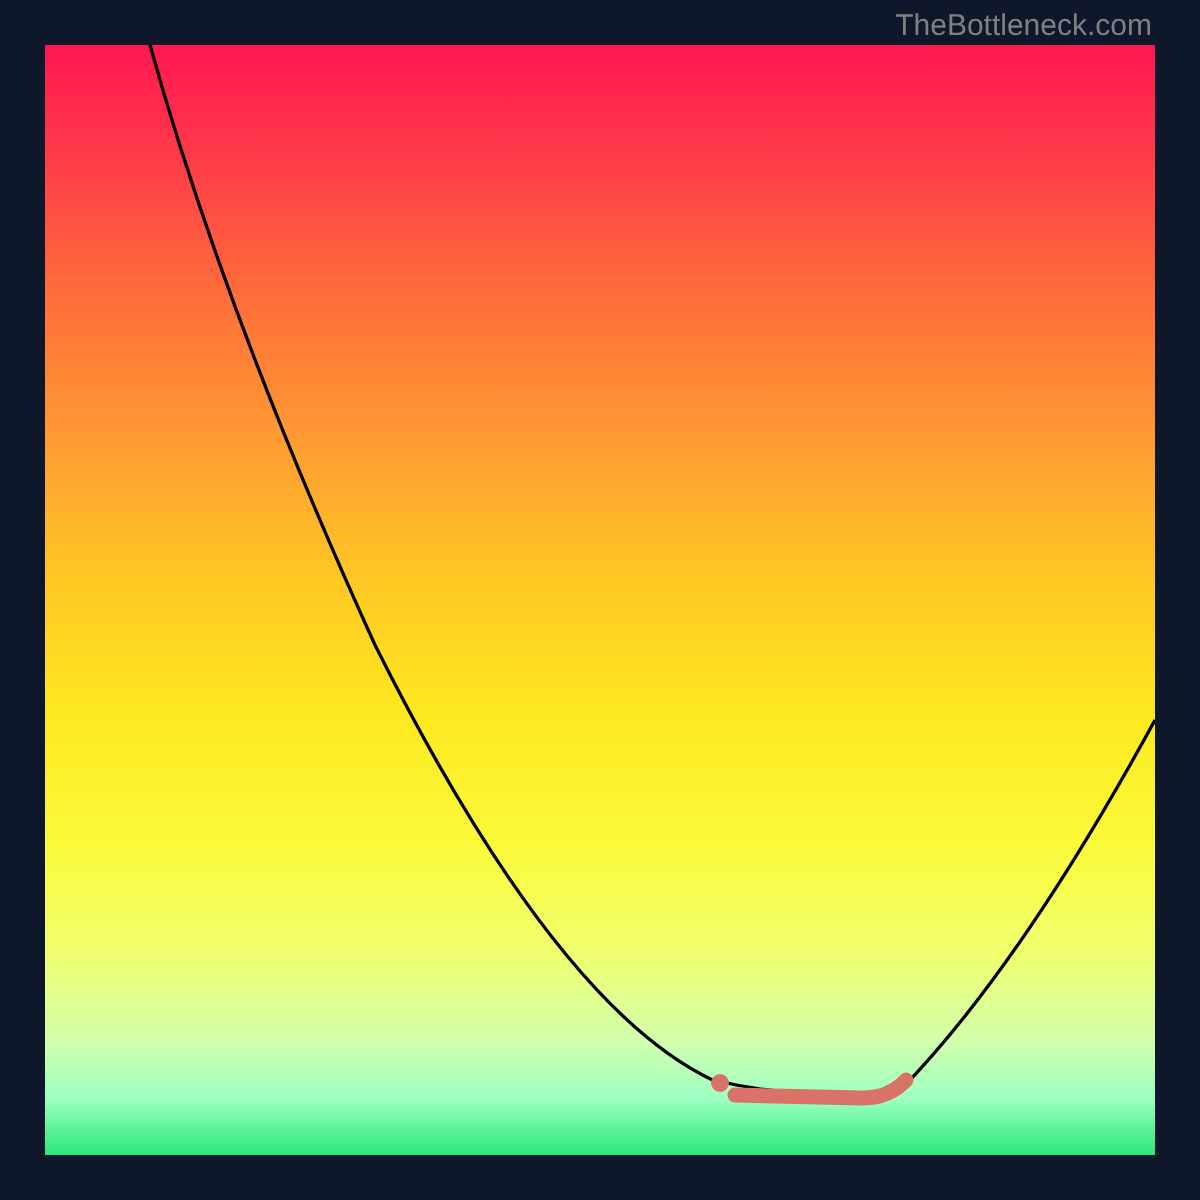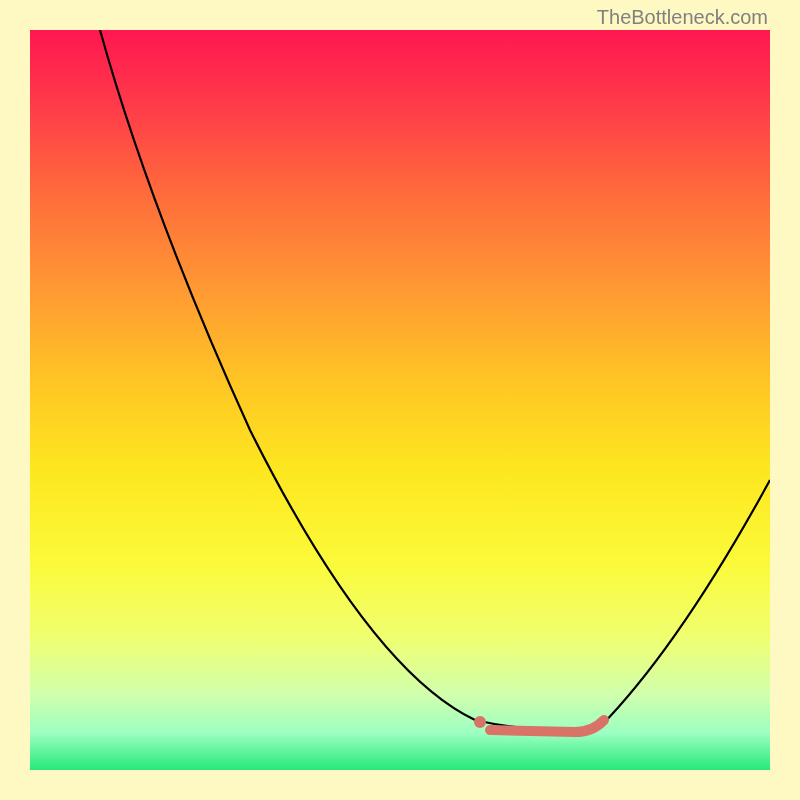--- a/index.html
+++ b/index.html
@@ -8,21 +8,21 @@
     background: #000;
     width: 800px;
     height: 800px;
     overflow: hidden;
     font-family: Arial, sans-serif;
   }
   .container {
     position: relative;
     width: 800px;
     height: 800px;
-    background: #fef9c3;
+    background: #0f172a;
   }
   .plot-area {
     position: absolute;
     left: 30px;
     top: 30px;
     width: 740px;
     height: 740px;
     background: linear-gradient(to bottom,
       #ff1750 0%,
       #ff3a4a 10%,

